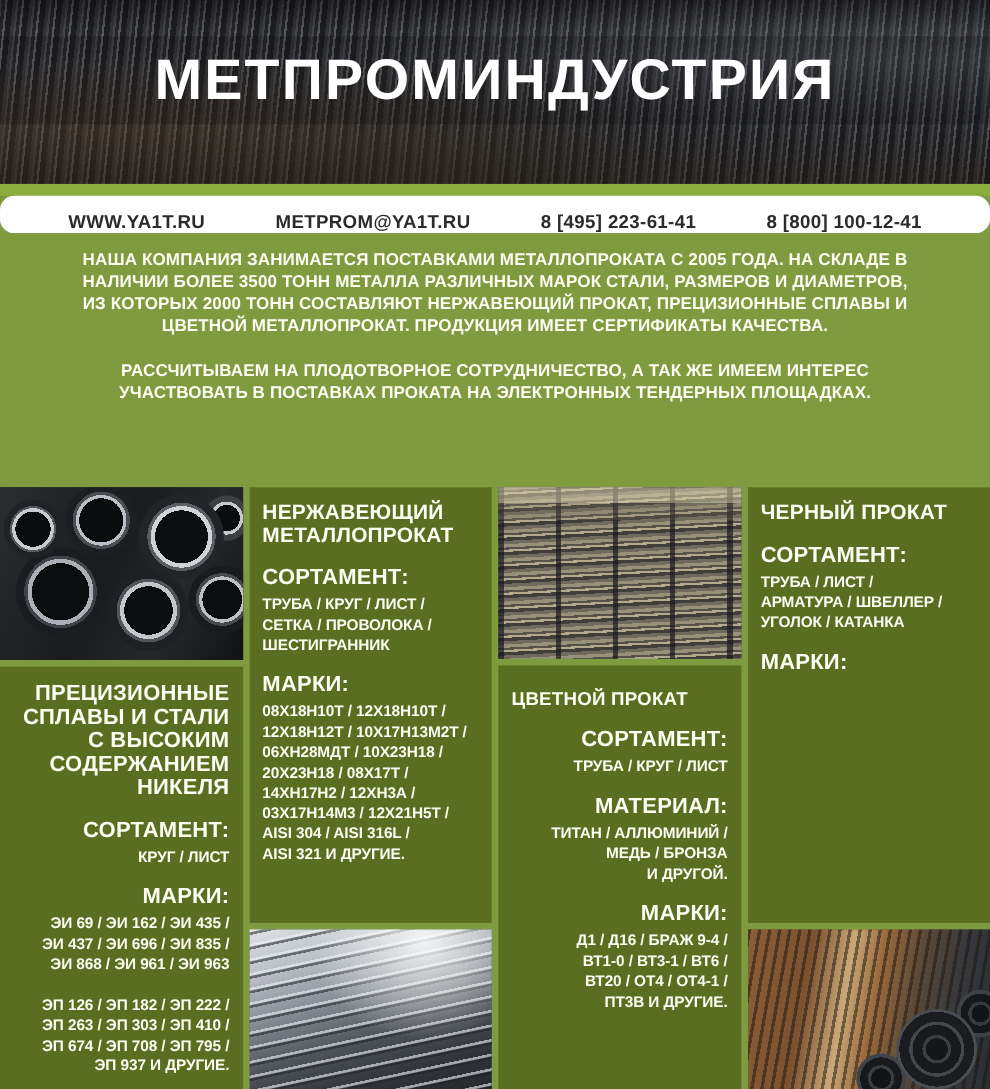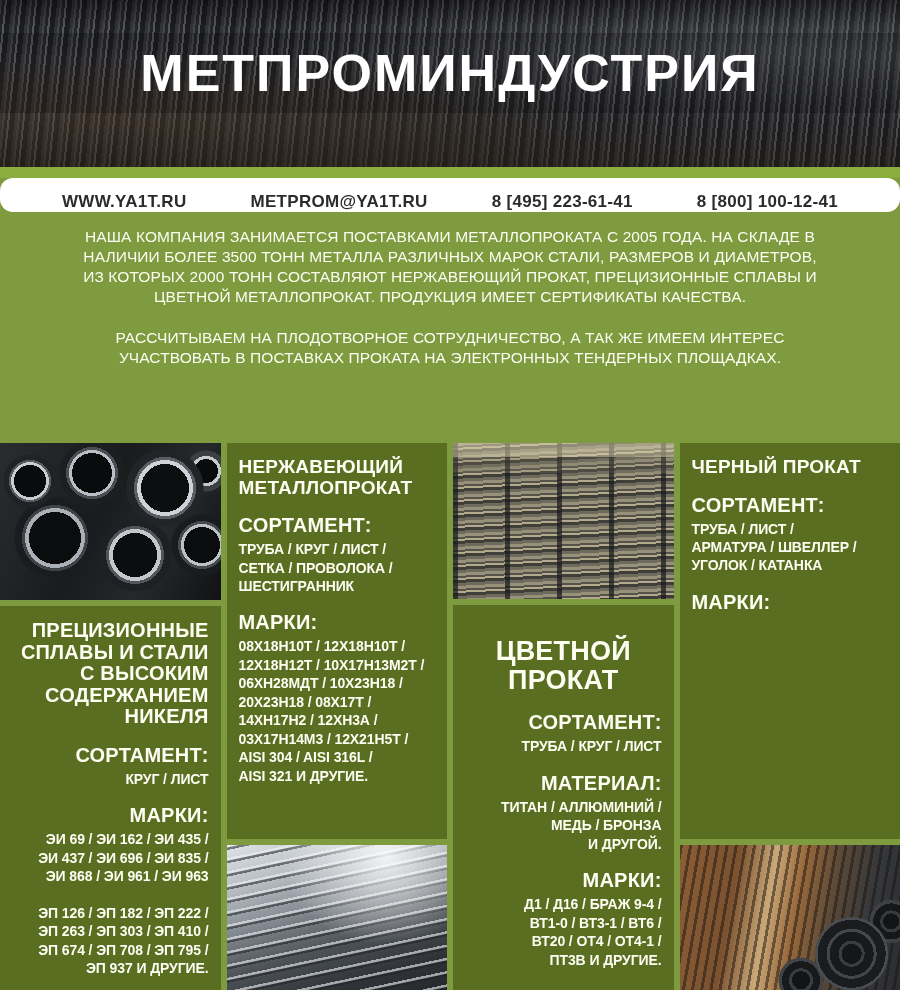--- a/index.html
+++ b/index.html
@@ -40,40 +40,40 @@
   }
   
   .intro{
     width:900px;height:231px;box-sizing:border-box;
     background:#7e9b40;color:#fdfdf2;
     display:flex;flex-direction:column;align-items:center;
     padding-top:15px;
   }
   .intro p{
     margin:0 0 20px 0;max-width:880px;
-    font-size:15.5px;font-weight:normal;line-height:1.3;
+    font-size:15.5px;font-weight:bold;line-height:1.3;
     text-align:center;white-space:pre-line;letter-spacing:.1px;
   }
   
   .grid{
     width:900px;height:507px;background:#7e9b40;
     display:grid;grid-template-columns:repeat(4,1fr);column-gap:6px;
   }
   .col{display:flex;flex-direction:column;gap:6px;min-width:0;}
   .panel{
     flex:1;background:#5a6e22;color:#fdfdf2;
     box-sizing:border-box;padding:14px 12px;min-height:0;
   }
   .panel.align-right{text-align:right;}
   .panel-title{
     margin:0 0 14px 0;font-size:19px;font-weight:bold;line-height:1.08;
     letter-spacing:.2px;white-space:pre-line;
   }
   .panel-title.big{font-size:20px;}
-  .panel-title.center{text-align:center;font-size:27px;margin-top:18px;}
+  .panel-title.center{text-align:left;font-size:17px;margin-top:8px;}
   .block-label{
     margin:16px 0 3px 0;font-size:20px;font-weight:bold;letter-spacing:.2px;
   }
   .items{
     margin:0;font-size:14px;font-weight:bold;line-height:1.32;
     letter-spacing:-.1px;white-space:pre-line;
   }
   .items.gap-top{margin-top:18px;}
   
   .photo{min-height:0;background-repeat:no-repeat;background-size:cover;}

